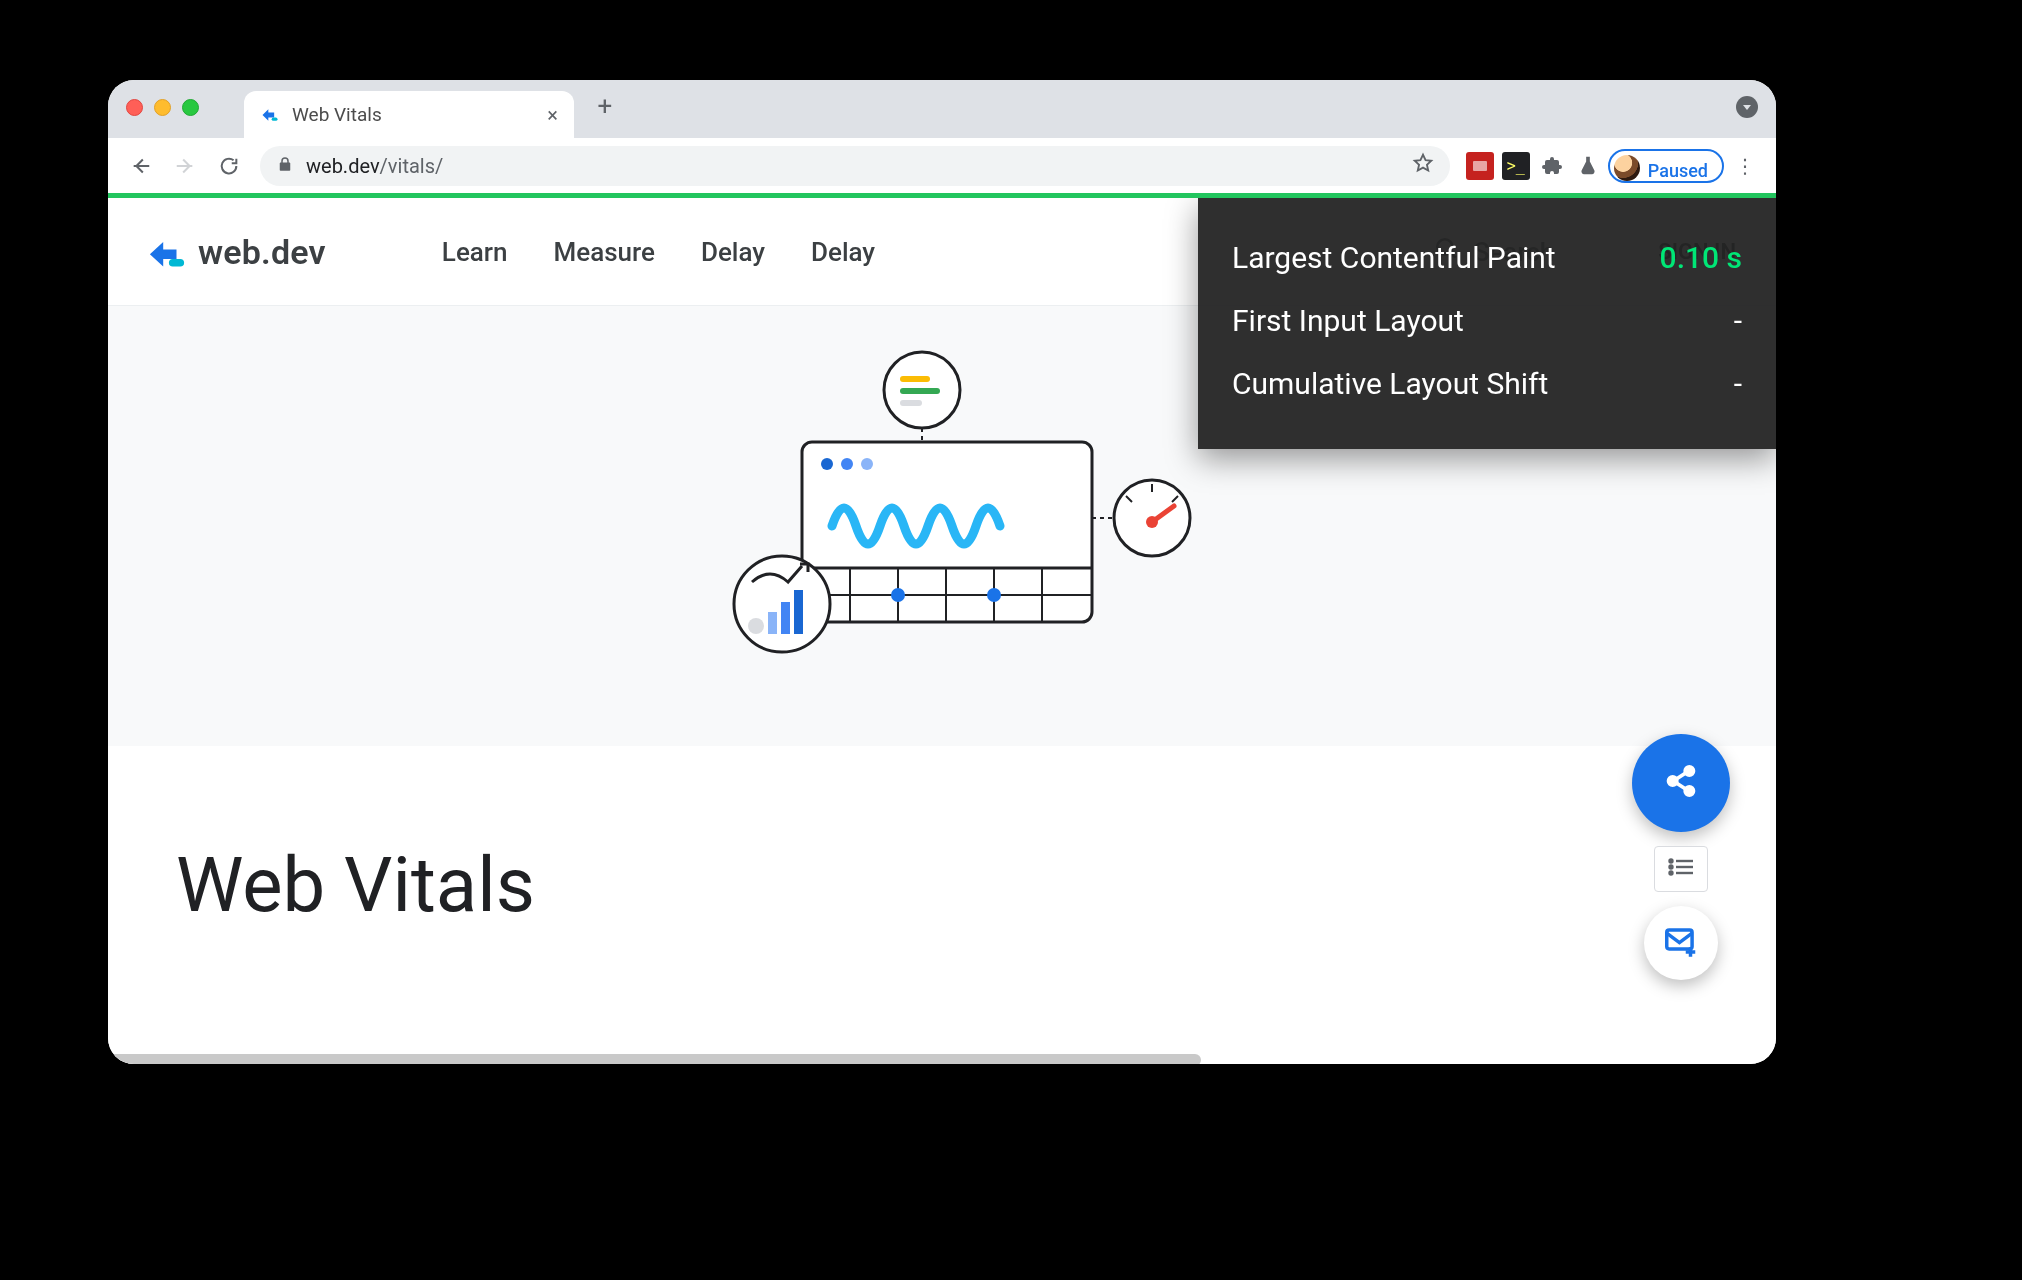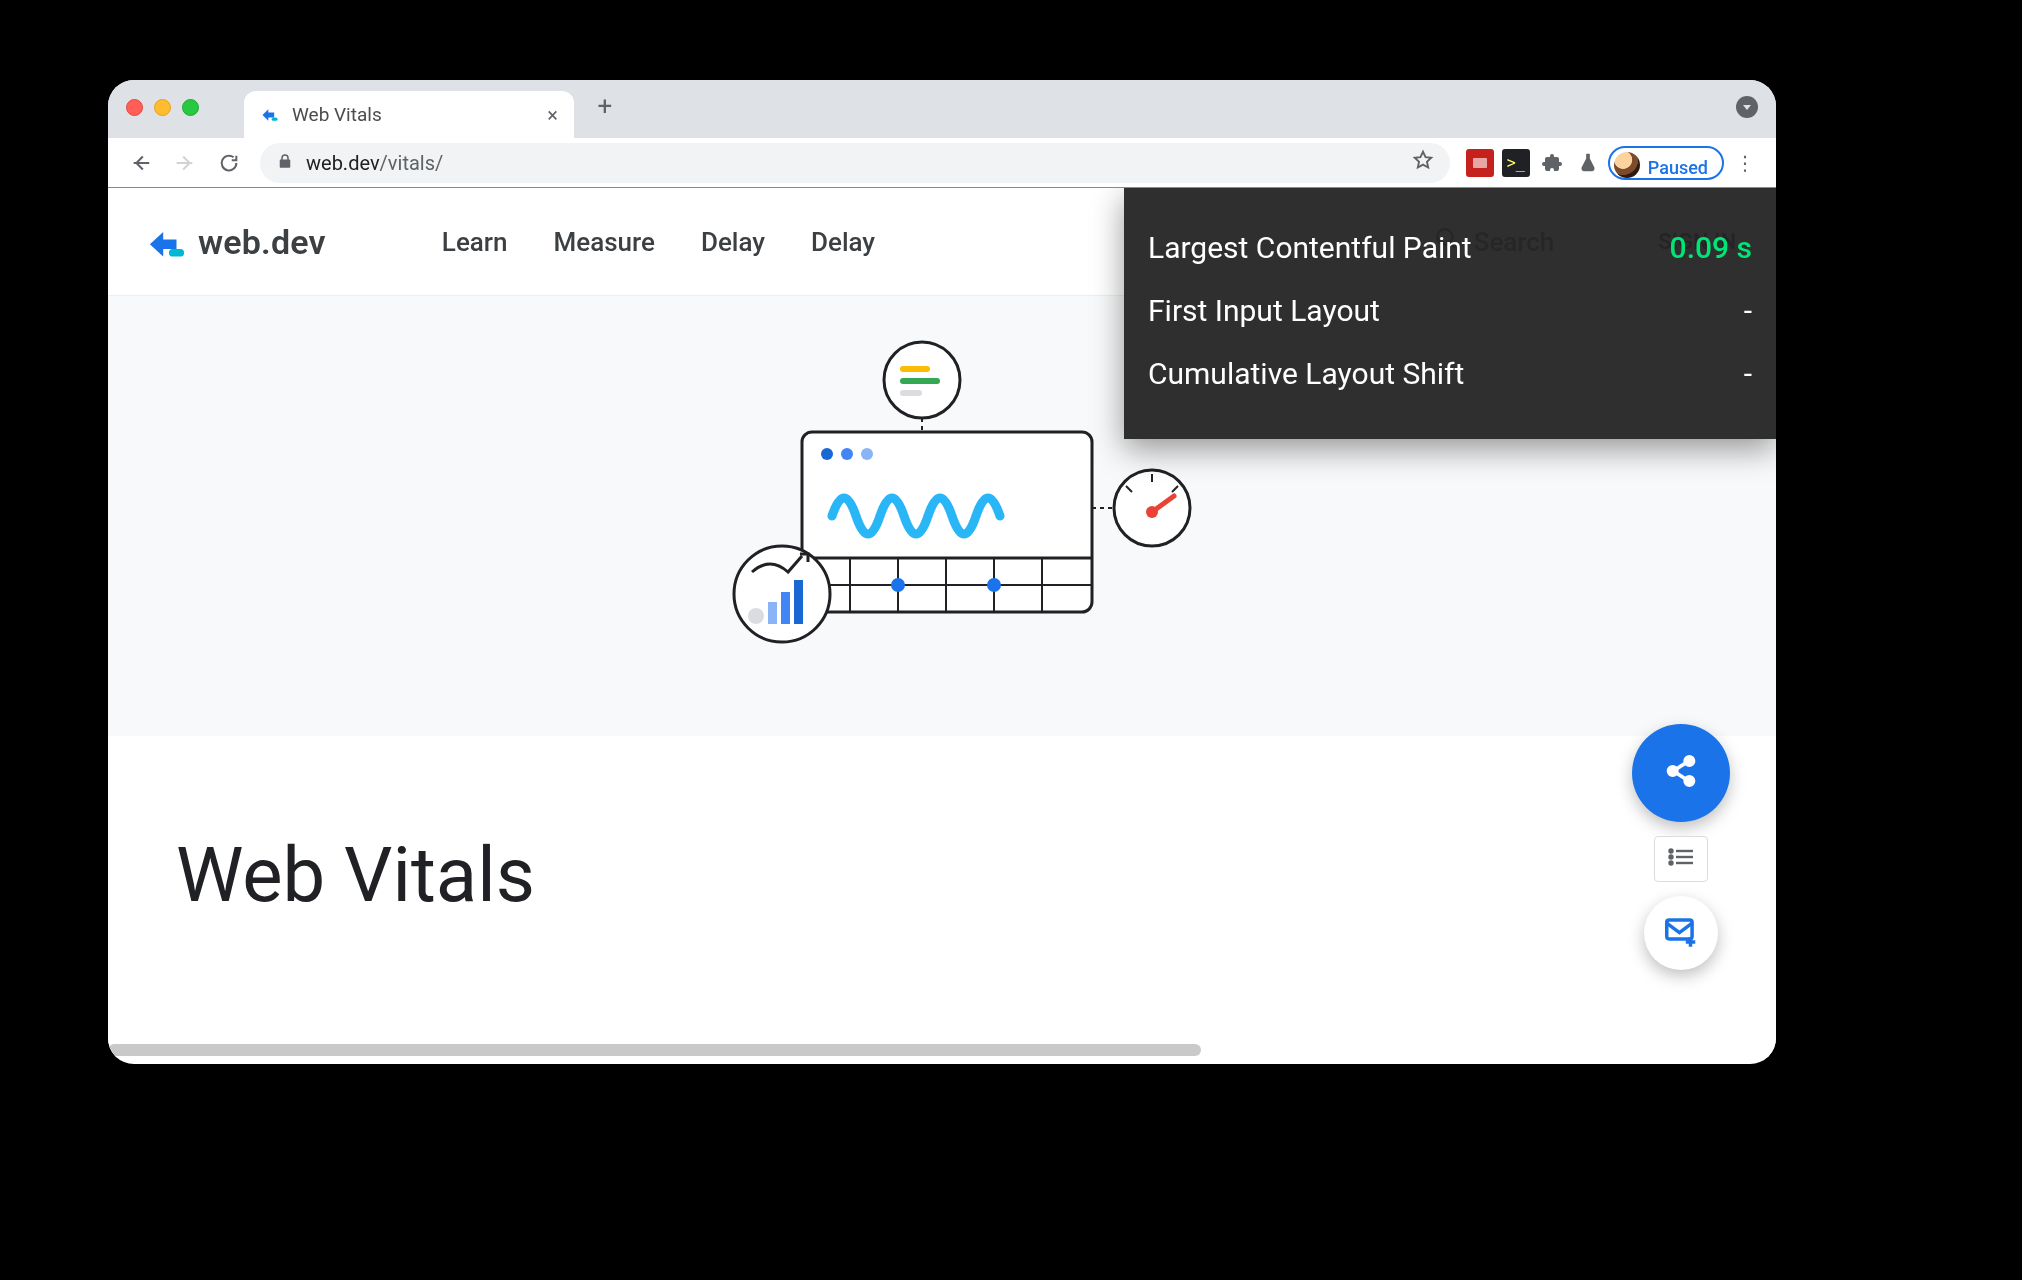--- a/index.html
+++ b/index.html
@@ -57,22 +57,22 @@
   .window-menu {
     position:absolute; right: 18px; top: 16px;
     width: 22px; height: 22px; border-radius: 50%;
     background:#5f6368; color:#dee1e6;
     display:flex; align-items:center; justify-content:center;
     font-size: 13px;
   }
 
   
   .toolbar {
-    height: 50px; background:#fff;
-    border-bottom: 1px solid #22c55e;
+    height: 60px; background:#fff;
+    border-bottom: 5px solid #22c55e;
     display:flex; align-items:center;
     padding: 0 14px; gap: 6px;
   }
   .tbtn {
     width: 38px; height: 38px; border-radius: 50%;
     display:flex; align-items:center; justify-content:center;
     color:#5f6368; cursor:pointer;
   }
   .tbtn.disabled { opacity:.45; cursor:default; }
   .tbtn svg { width:22px; height:22px; }
@@ -139,22 +139,22 @@
   .fab.share { background:#1a73e8; color:#fff; width:98px; height:98px; }
   .fab.mail  { background:#fff; color:#1a73e8; }
   .toc-chip {
     width:54px; height:46px; border:1px solid #dadce0; border-radius:4px;
     background:#fff; display:flex; align-items:center; justify-content:center; color:#5f6368;
   }
 
   
   .vitals-overlay {
     position:absolute; top:0; right:0;
-    width: 652px; background: rgba(34,34,34,.94);
-    color:#fff; padding: 28px 24px 34px;
+    width: 578px; background: rgba(34,34,34,.94);
+    color:#fff; padding: 28px 34px 34px;
     font-size: 30px; font-weight:400;
     box-shadow: 0 10px 30px rgba(0,0,0,.4);
   }
   .vitals-overlay .row { display:flex; justify-content:space-between; padding: 14px 0; }
   .vitals-overlay .val.good { color:#00e676; font-weight:500; }
   .vitals-overlay .val.na { color:#fff; }
 
   
   .hscroll {
     position:absolute; left:0; right:12px; bottom:0; height:16px;
@@ -372,21 +372,21 @@
               <path d="M3 7l8 6 8-6"></path>
               <path d="M18 16v6M15 19h6"></path>
             </svg>
         </span>
       </div>
     </div>
 
     <div class="vitals-overlay">
       <div class="row">
         <span>Largest Contentful Paint</span>
-        <span class="val good">0.09 s</span>
+        <span class="val good">0.10 s</span>
       </div>
       <div class="row">
         <span>First Input Layout</span>
         <span class="val na">-</span>
       </div>
       <div class="row">
         <span>Cumulative Layout Shift</span>
         <span class="val na">-</span>
       </div>
     </div>

